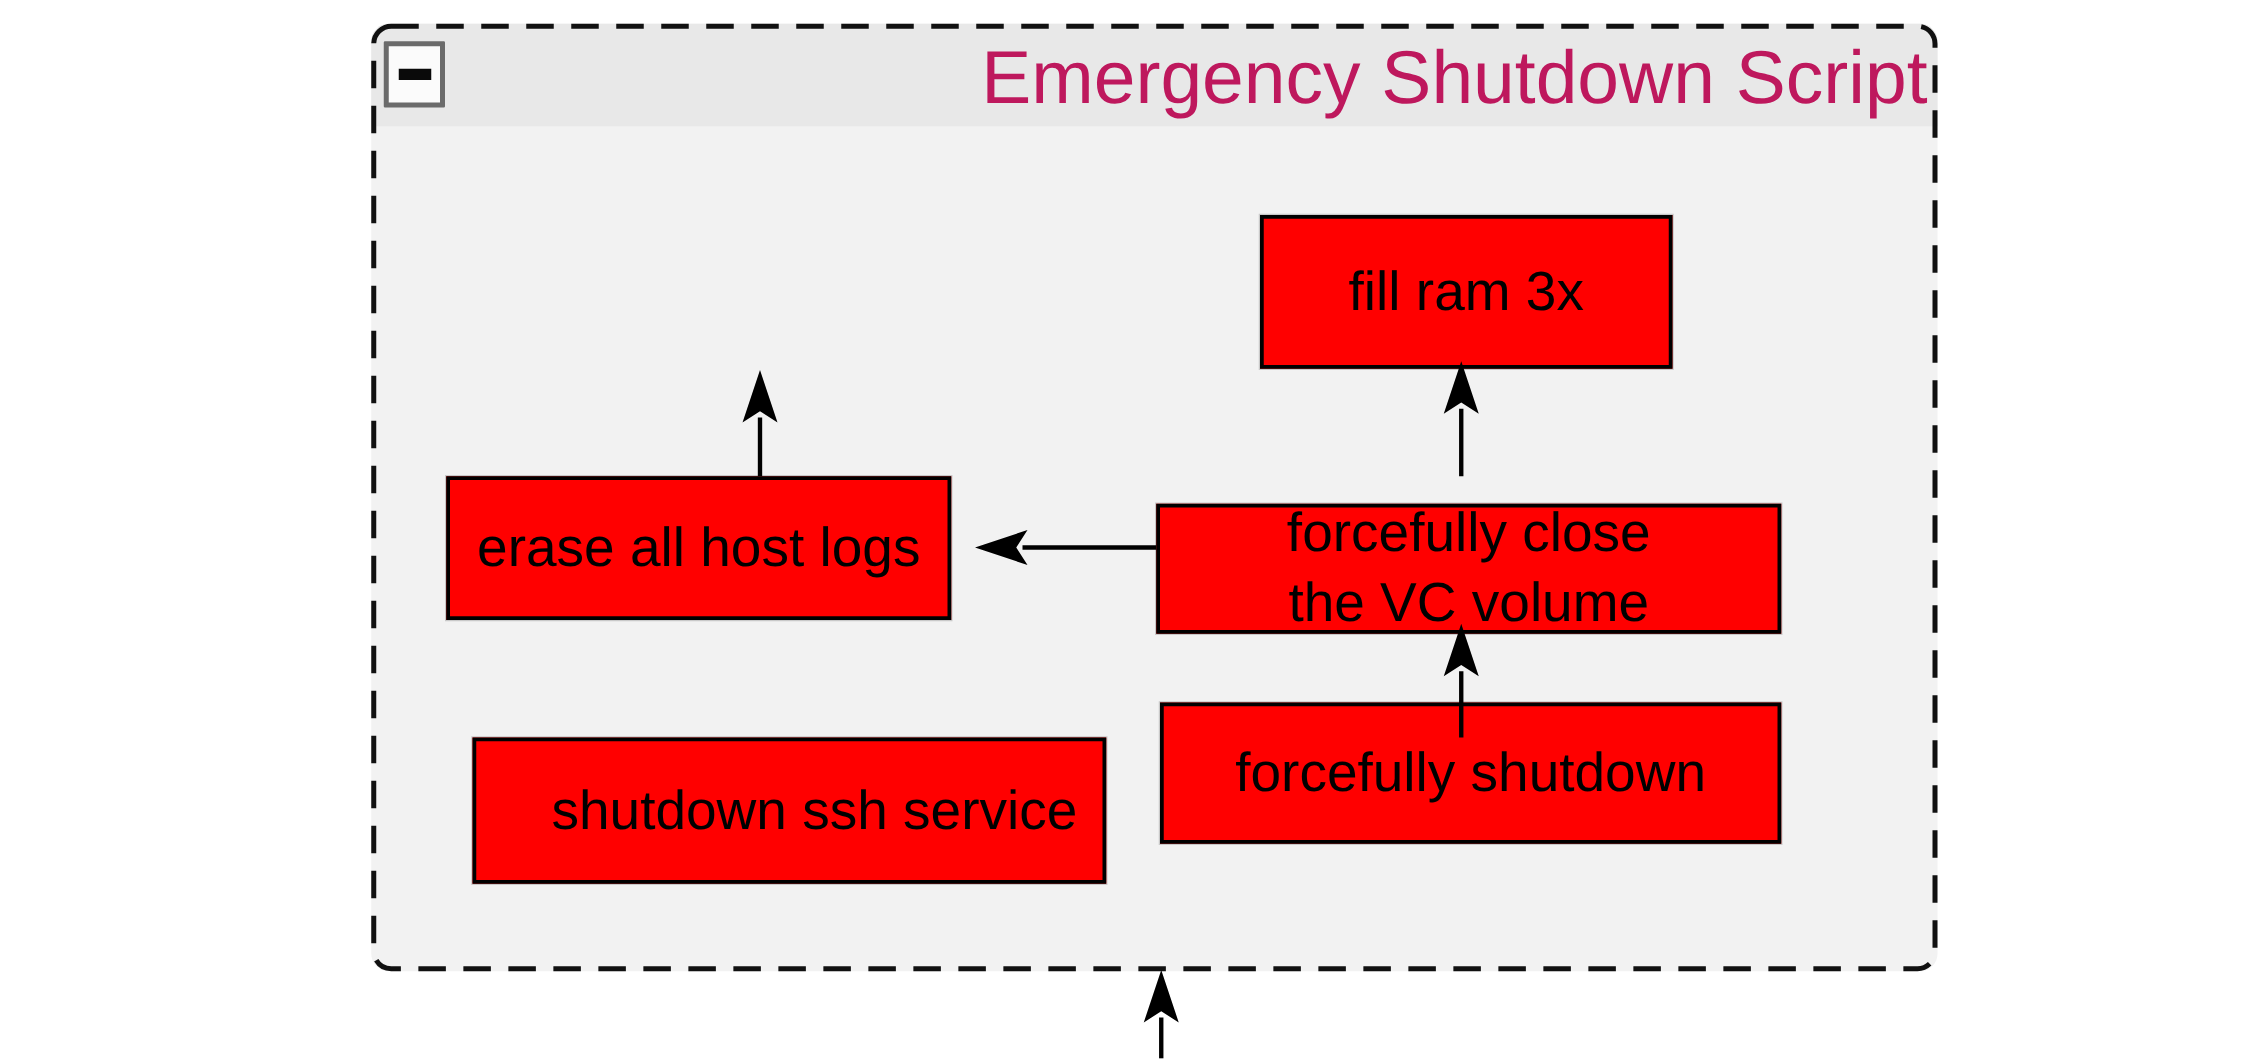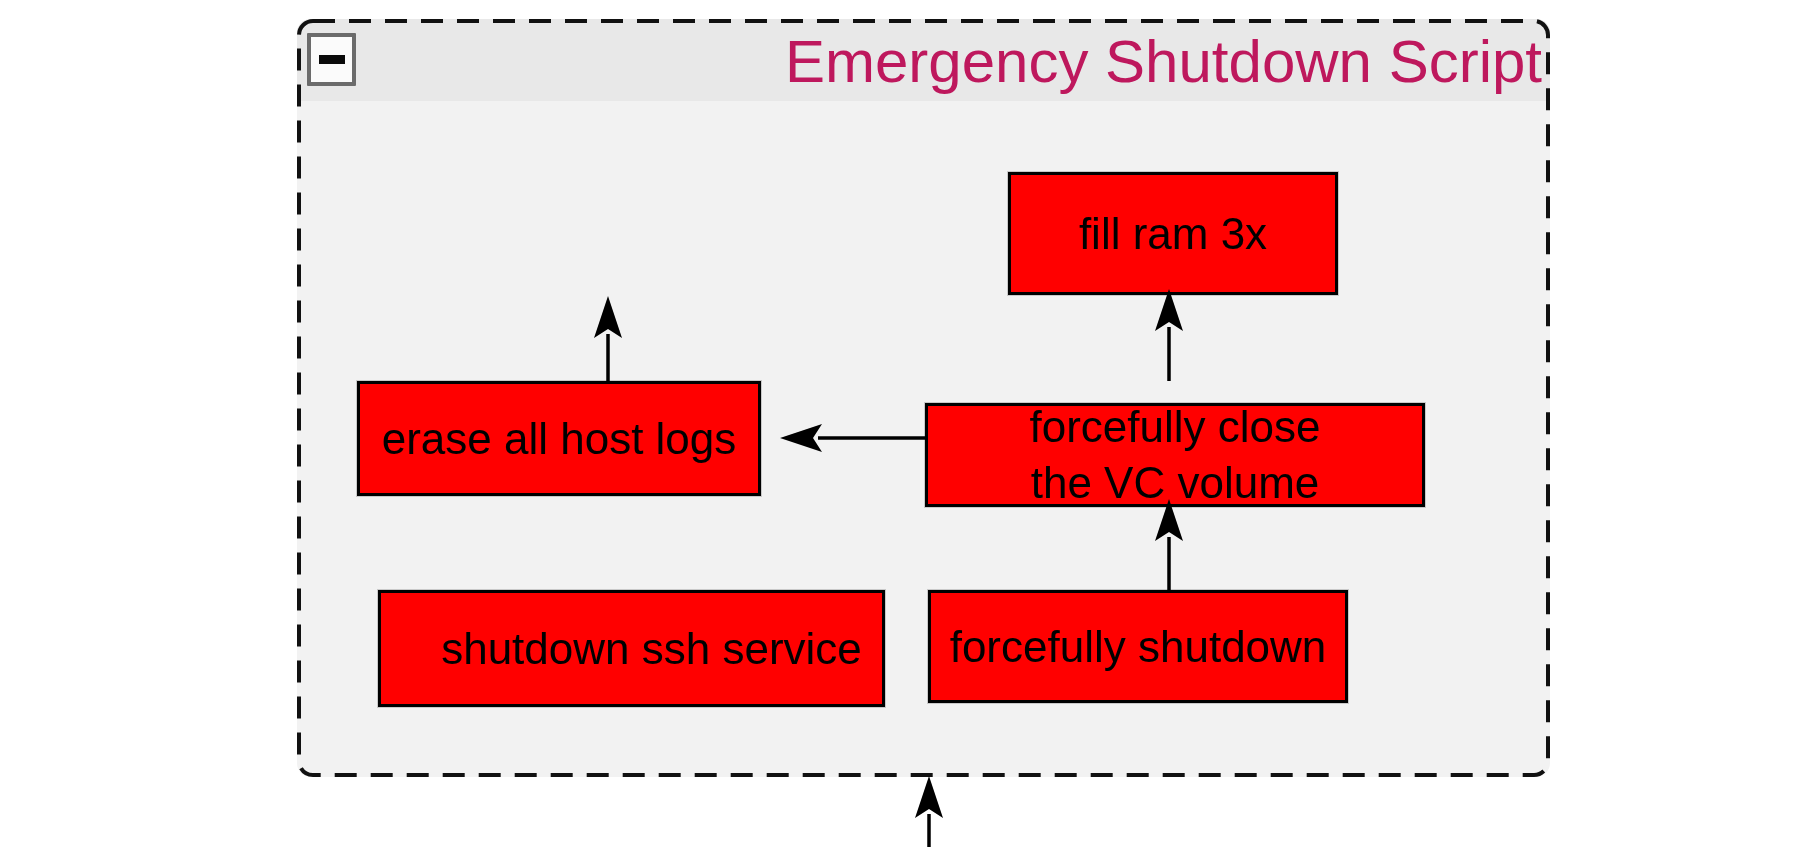--- a/index.html
+++ b/index.html
@@ -66,21 +66,21 @@
 
   <div class="node" style="left:925px;top:381px;width:500px;height:104px;margin-top:22px;">
     <div>forcefully close</div>
     <div>the VC volume</div>
   </div>
 
   <div class="node" style="left:378px;top:590px;width:507px;height:117px;padding-left:40px;">
     <div>shutdown ssh service</div>
   </div>
 
-  <div class="node" style="left:928px;top:590px;width:420px;height:113px;">
+  <div class="node" style="left:928px;top:562px;width:497px;height:113px;">
     <div>forcefully shutdown</div>
   </div>
 
   <svg class="overlay" viewBox="0 0 1801 847">
     <rect class="group-stroke" x="299" y="21" width="1249" height="754" rx="14"></rect>
 
     <g>
       <line x1="608" y1="381" x2="608" y2="334"></line>
       <polygon points="608,296 622,338 608,329 594,338"></polygon>
     </g>

